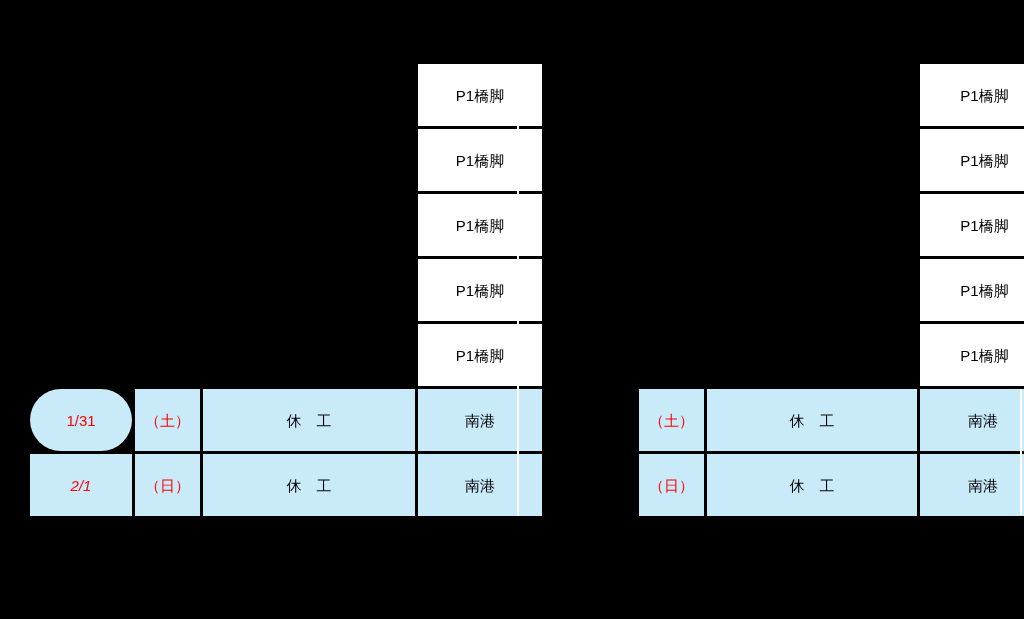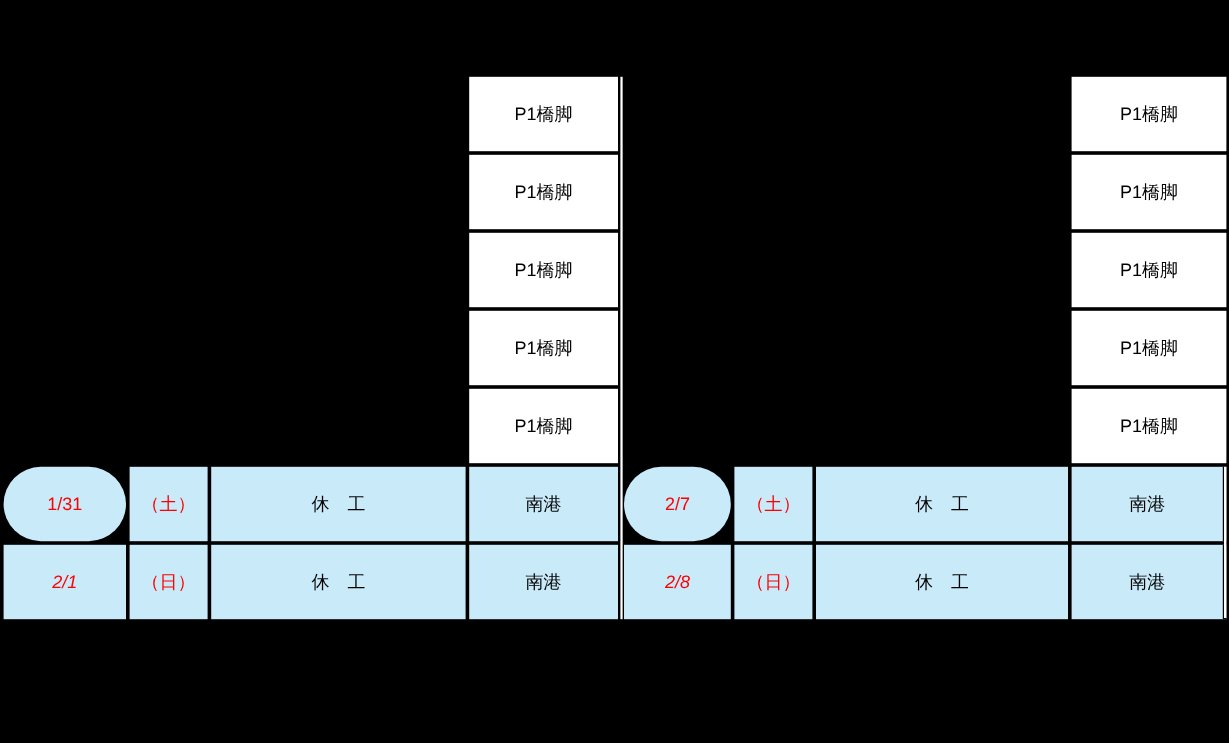--- a/index.html
+++ b/index.html
@@ -18,20 +18,21 @@
     position:relative;
   }
   .canvas{position:absolute;inset:0;background:var(--bg);}
   
   .panel{
     position:absolute;top:64px;height:452px;
     display:grid;
     grid-template-rows:repeat(7,1fr);
     row-gap:3px;column-gap:3px;
     background:var(--bg);
+    margin-left:27px;
   }
   .panel-left{
     left:0;width:517px;
     padding-left:3px;padding-right:2px;
     grid-template-columns:102px 65px 212px 1fr;
   }
   .panel-right{
     left:519px;width:505px;
     padding-left:1px;padding-right:2px;
     grid-template-columns:89px 65px 210px 1fr;
@@ -88,26 +89,24 @@
 
   <div class="half-divider"></div>
 
   <div class="panel panel-right">
     <div class="cell white-cell pc1">P1橋脚</div>
     <div class="cell white-cell pc2">P1橋脚</div>
     <div class="cell white-cell pc3">P1橋脚</div>
     <div class="cell white-cell pc4">P1橋脚</div>
     <div class="cell white-cell pc5">P1橋脚</div>
 
-    <div class="cell blue-cell red-text r6c1">2/7</div>
     <div class="cell blue-cell red-text r6c2">（土）</div>
     <div class="cell blue-cell r6c3">休　工</div>
     <div class="cell blue-cell r6c4">南港</div>
 
-    <div class="cell blue-cell red-text r7c1">2/8</div>
     <div class="cell blue-cell red-text r7c2">（日）</div>
     <div class="cell blue-cell r7c3">休　工</div>
     <div class="cell blue-cell r7c4">南港</div>
   </div>
 
   <div class="edge-sliver"></div>
 
 </div>
 
 </body></html>

